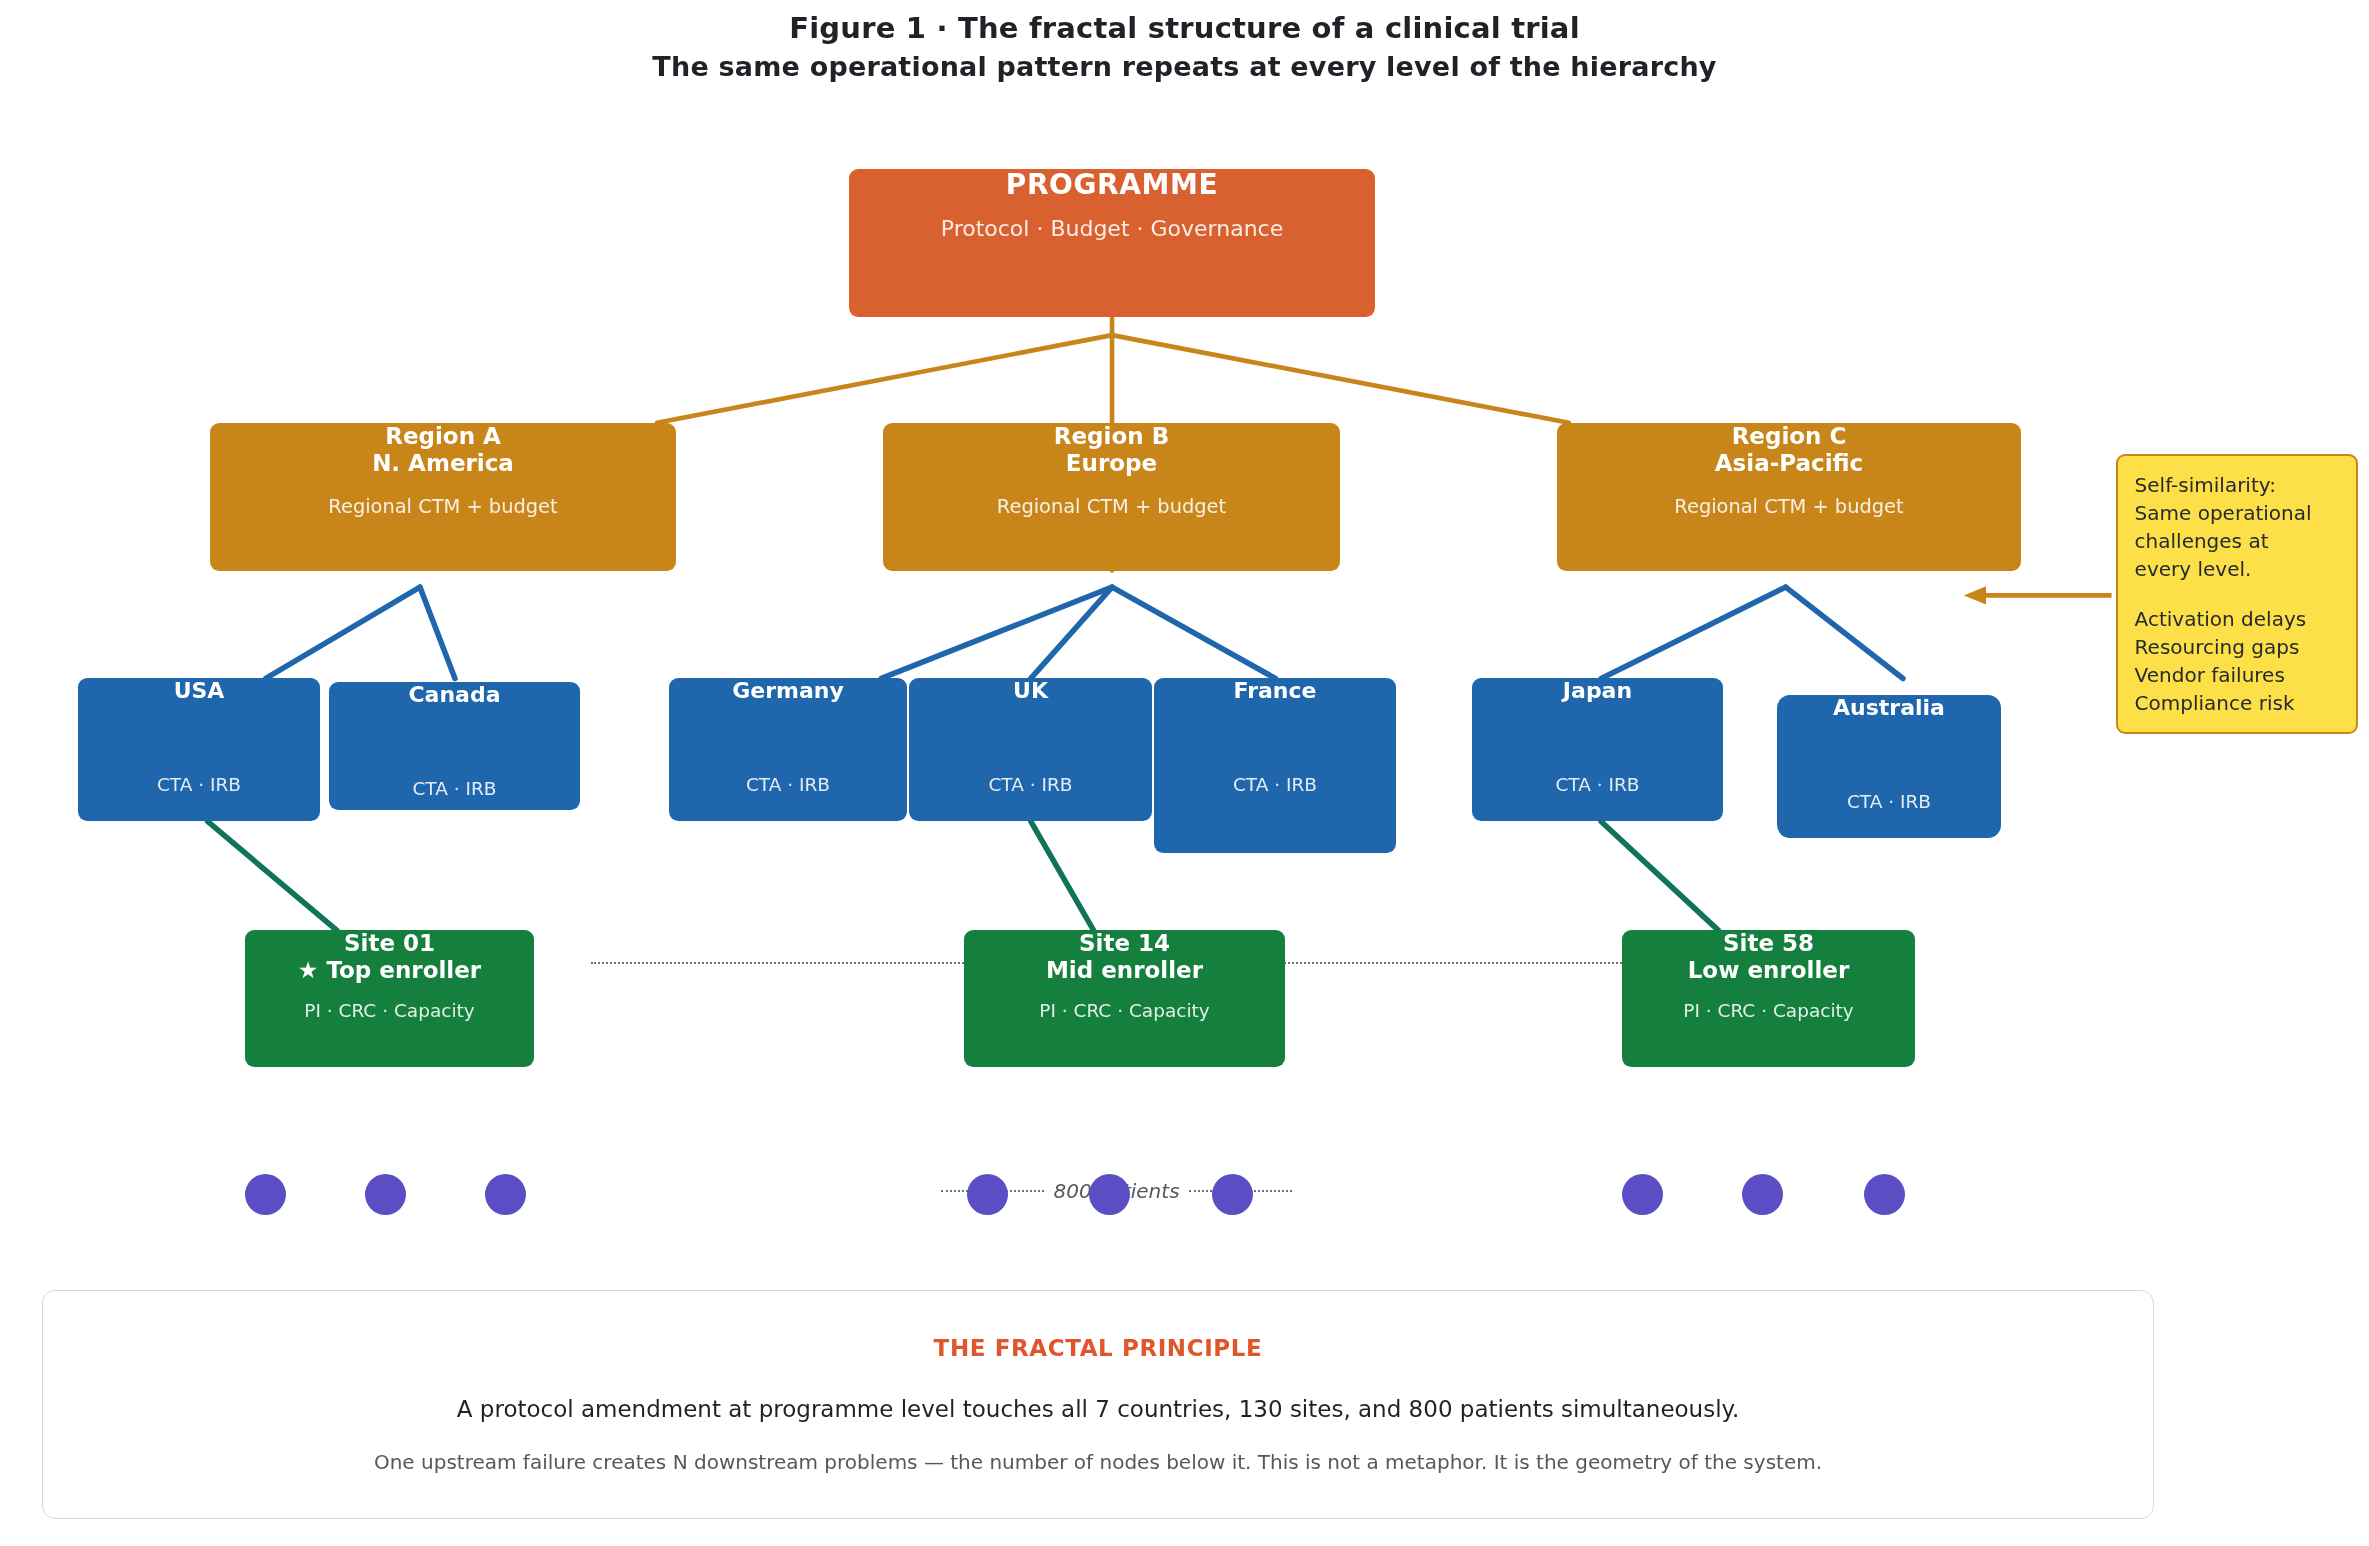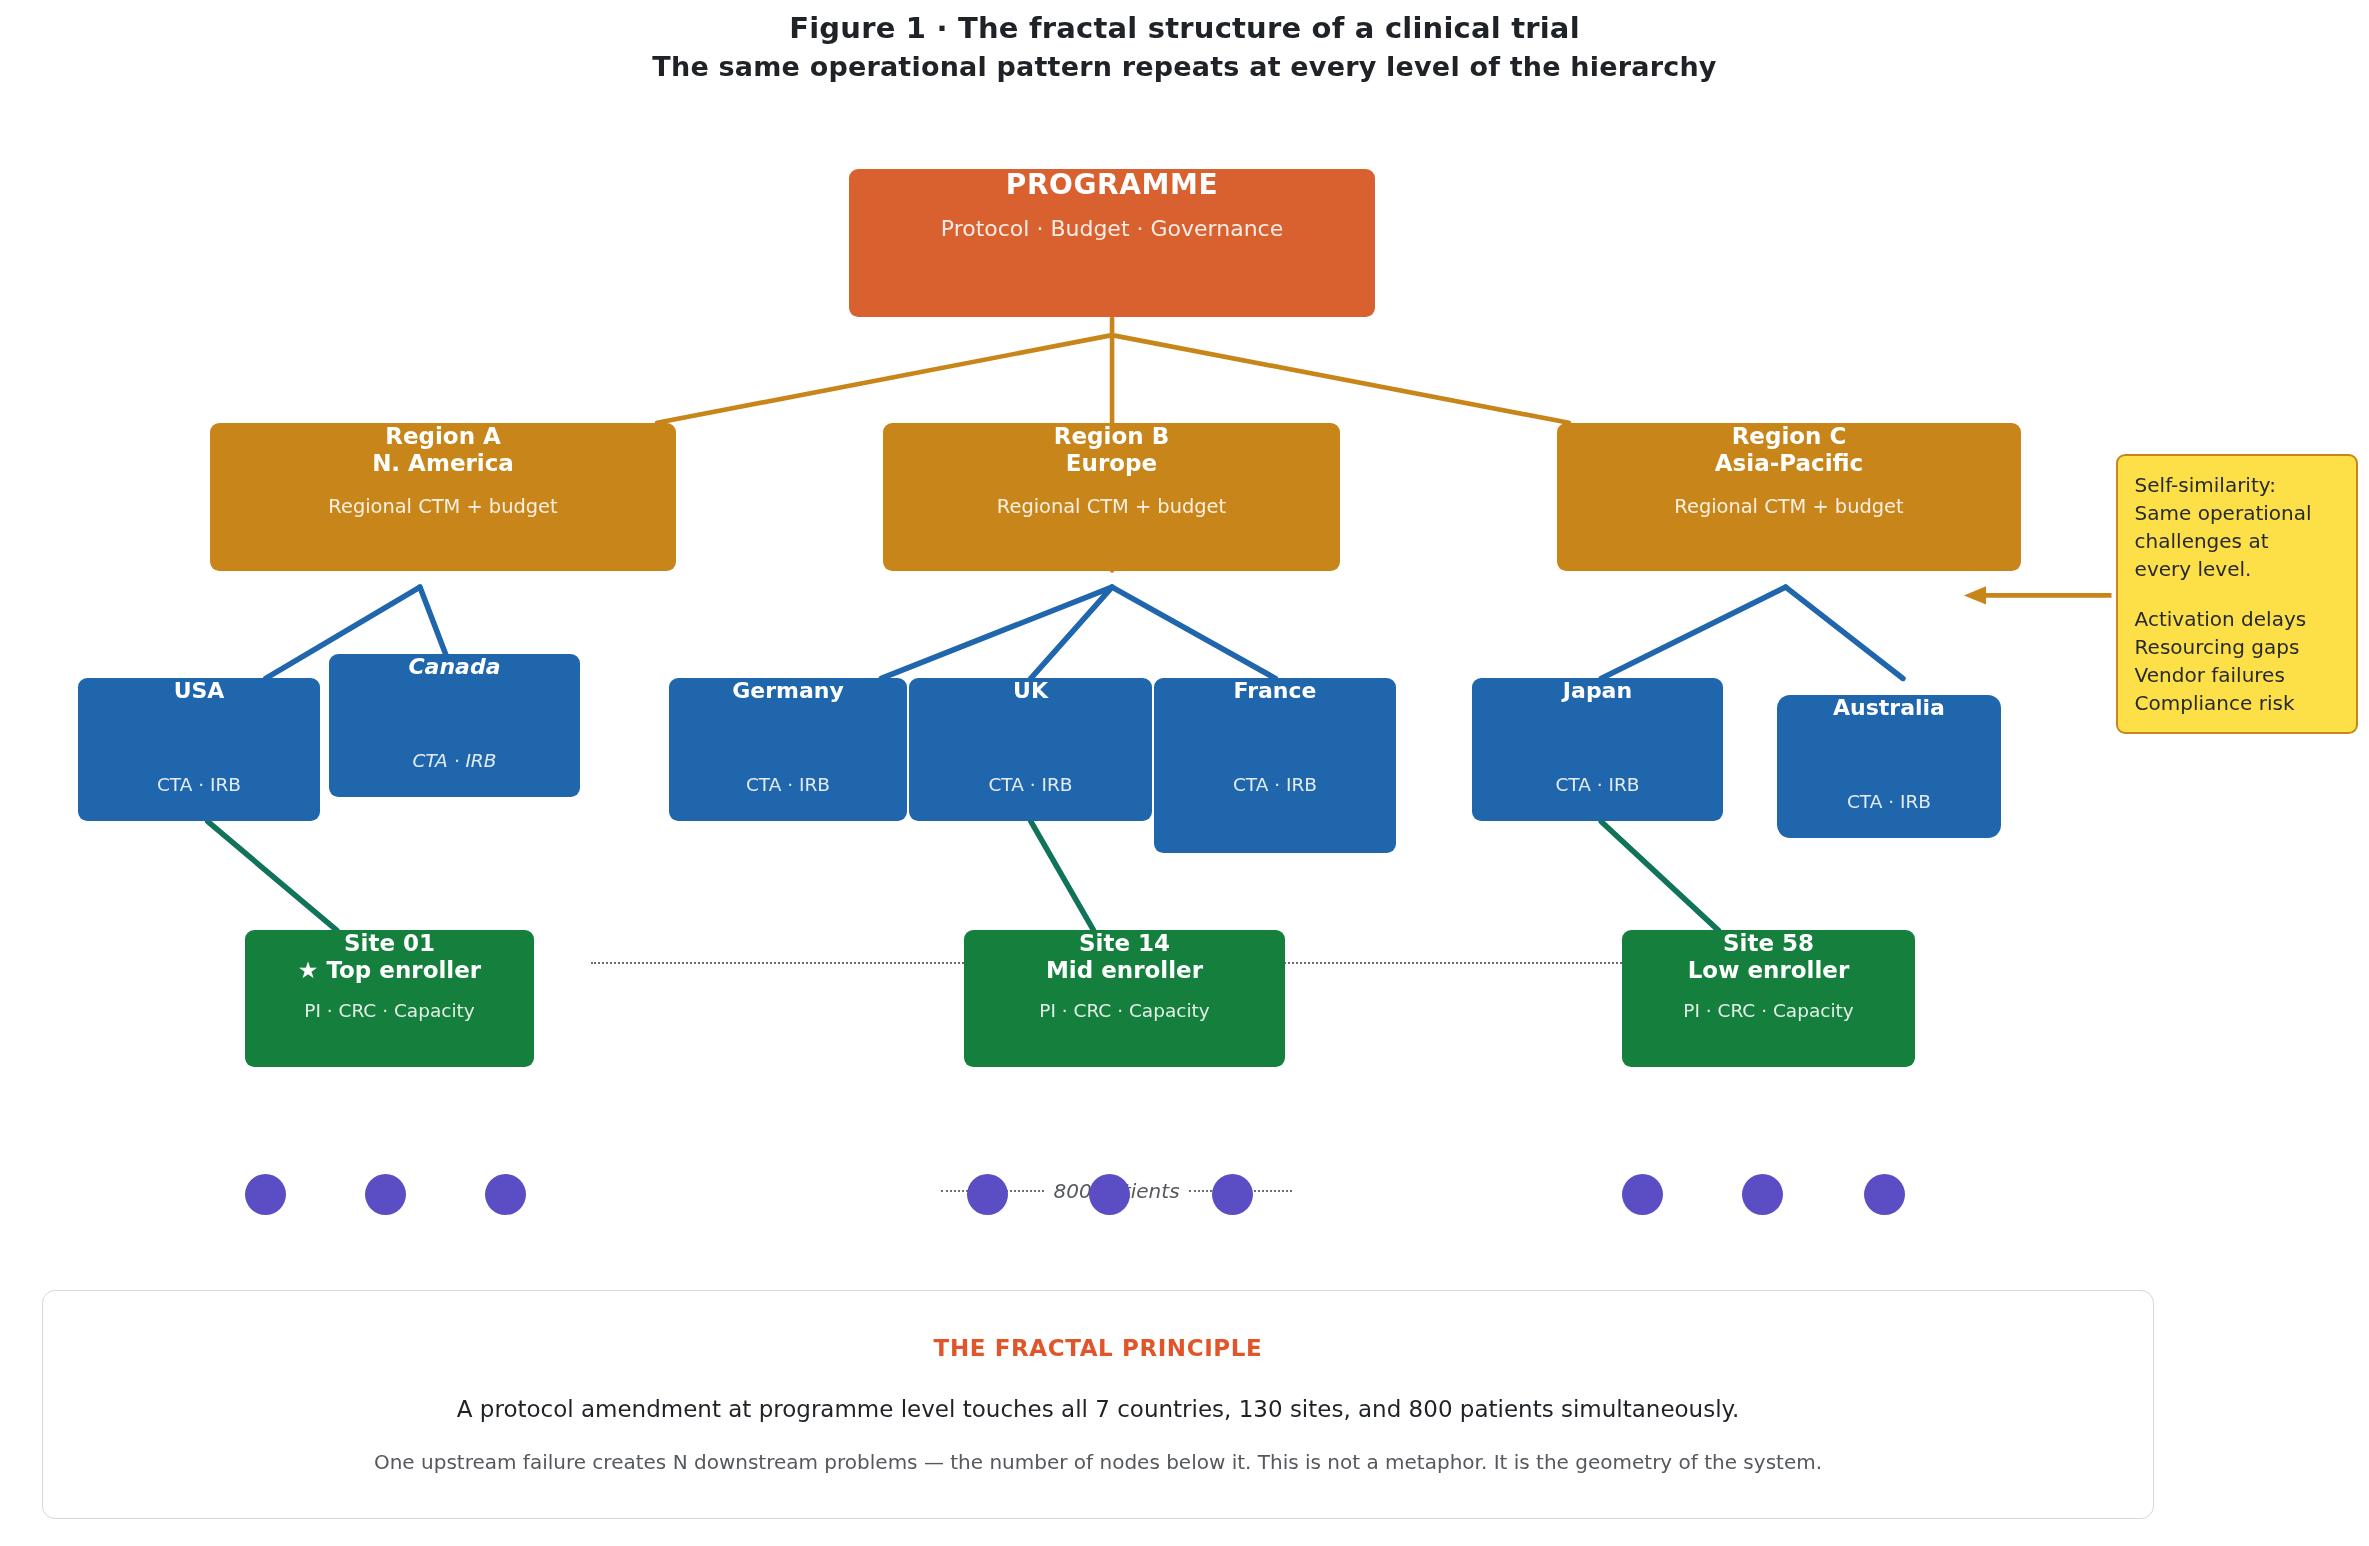--- a/index.html
+++ b/index.html
@@ -189,21 +189,21 @@
       <span>Asia-Pacific</span>
     </div>
     <div class="sub">Regional CTM + budget</div>
   </div>
 
   <div class="node node-country" style="left:78px; top:678px; width:242px; height:143px;">
     <div class="ttl">USA</div>
     <div class="sub">CTA · IRB</div>
   </div>
 
-  <div class="node node-country" style="left:329px; top:654px; width:251px; height:143px;font-style:italic;">
+  <div class="node node-country" style="left:329px; top:682px; width:251px; height:128px;">
     <div class="ttl">Canada</div>
     <div class="sub">CTA · IRB</div>
   </div>
 
   <div class="node node-country" style="left:669px; top:678px; width:238px; height:143px;">
     <div class="ttl">Germany</div>
     <div class="sub">CTA · IRB</div>
   </div>
 
   <div class="node node-country" style="left:909px; top:678px; width:243px; height:143px;">

